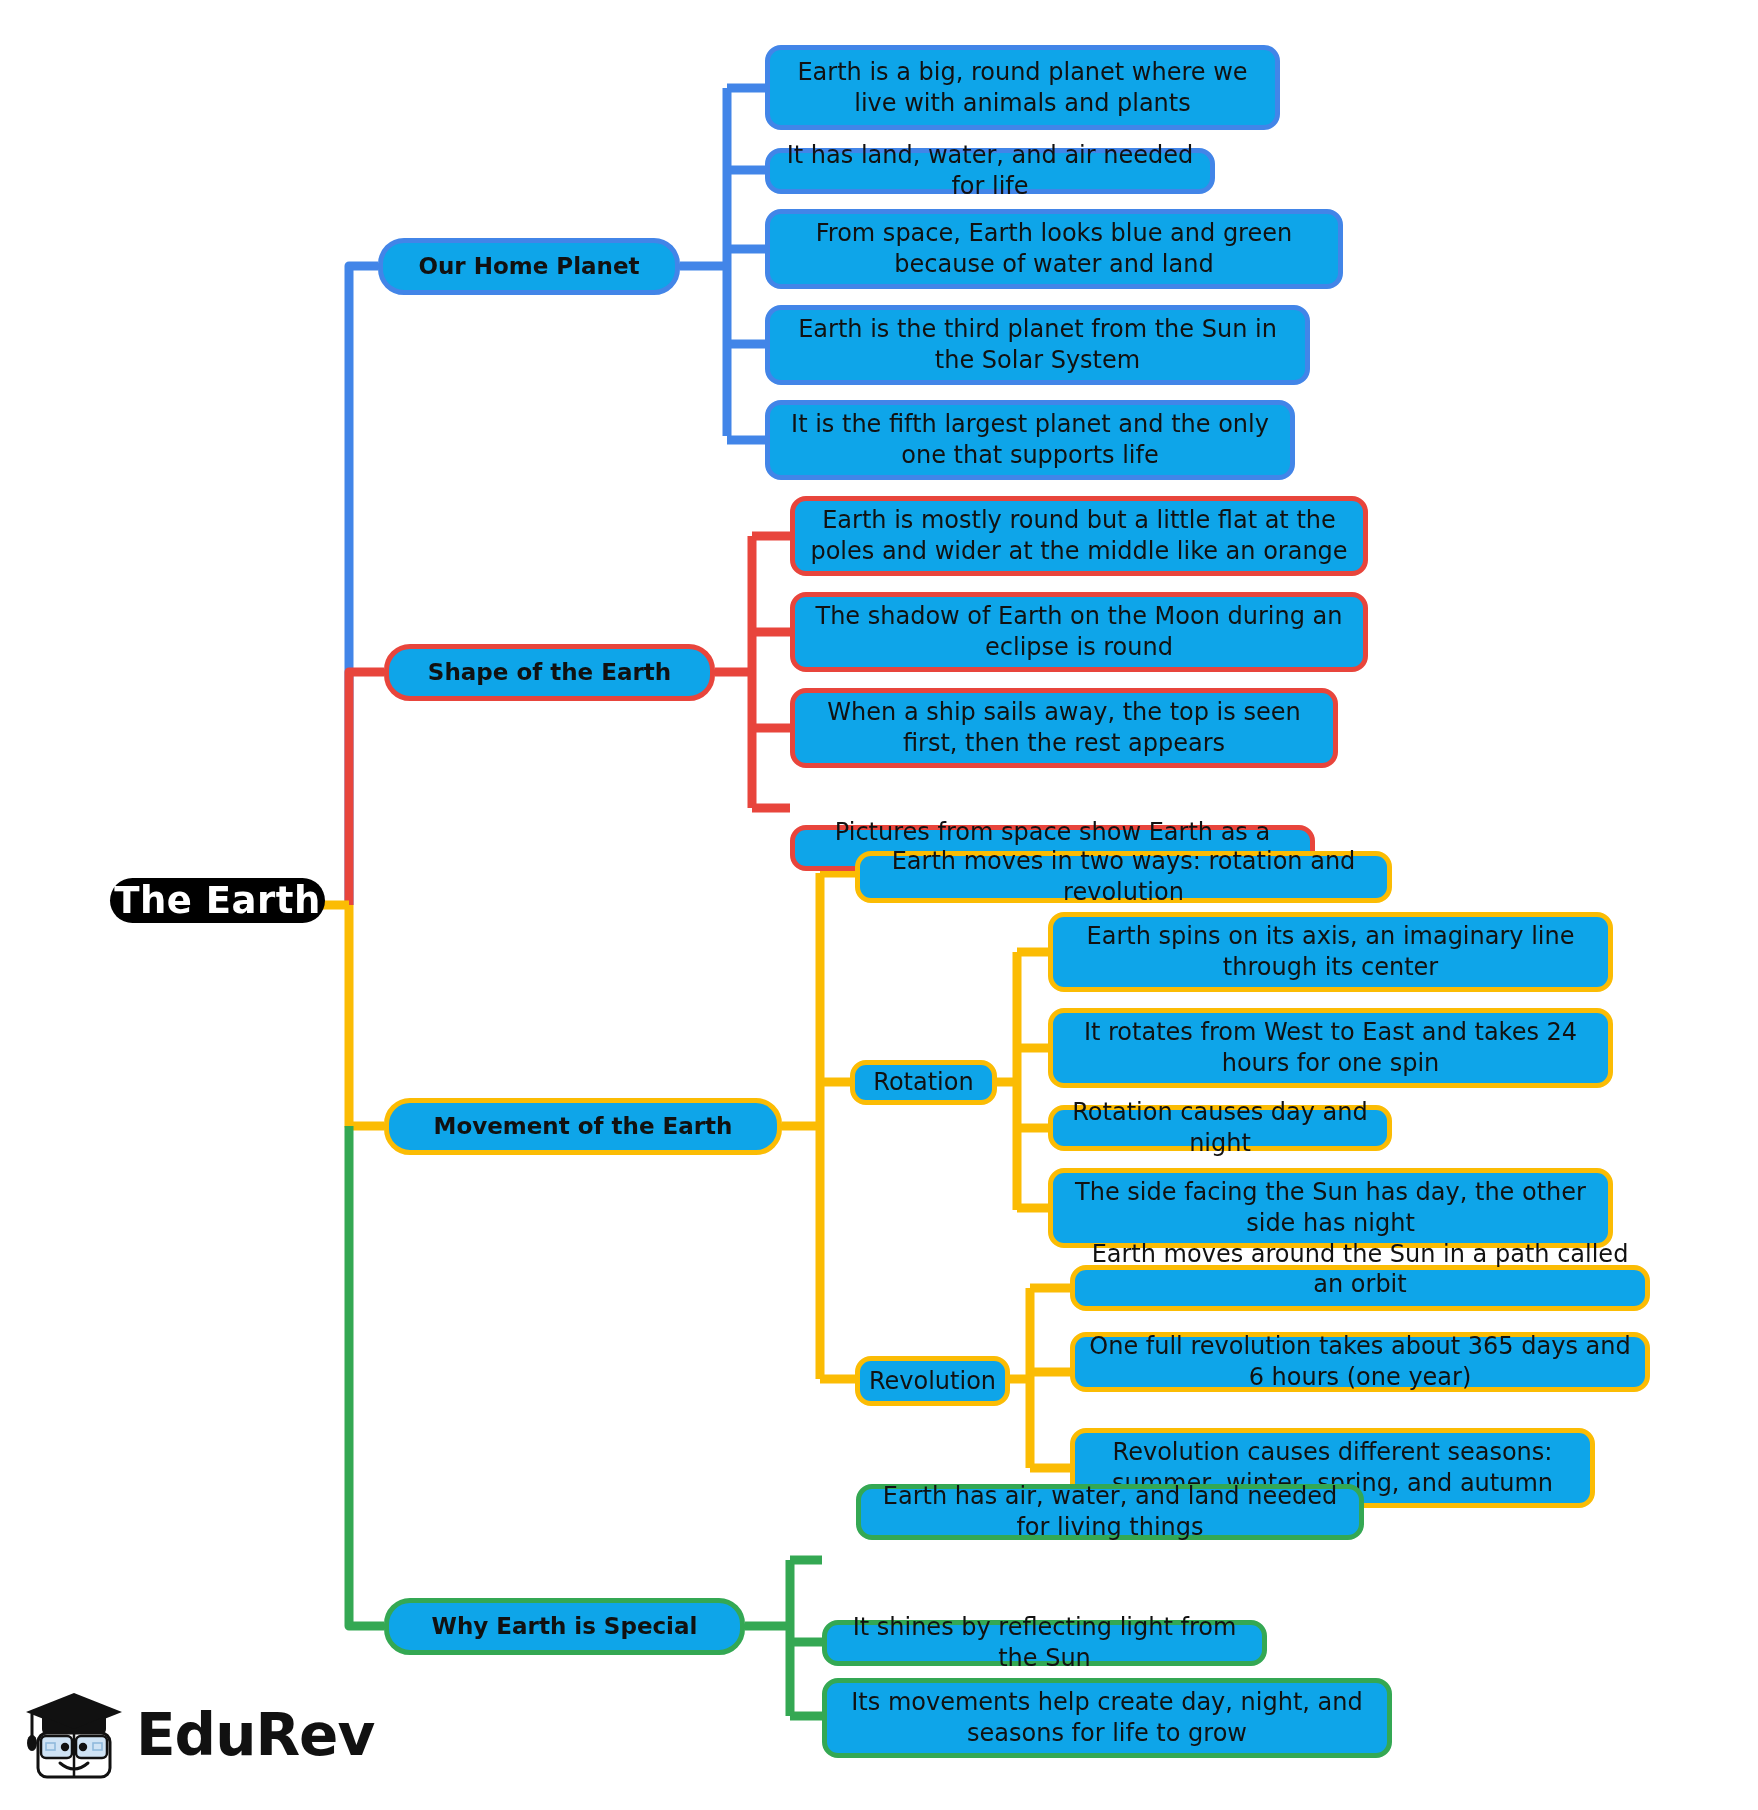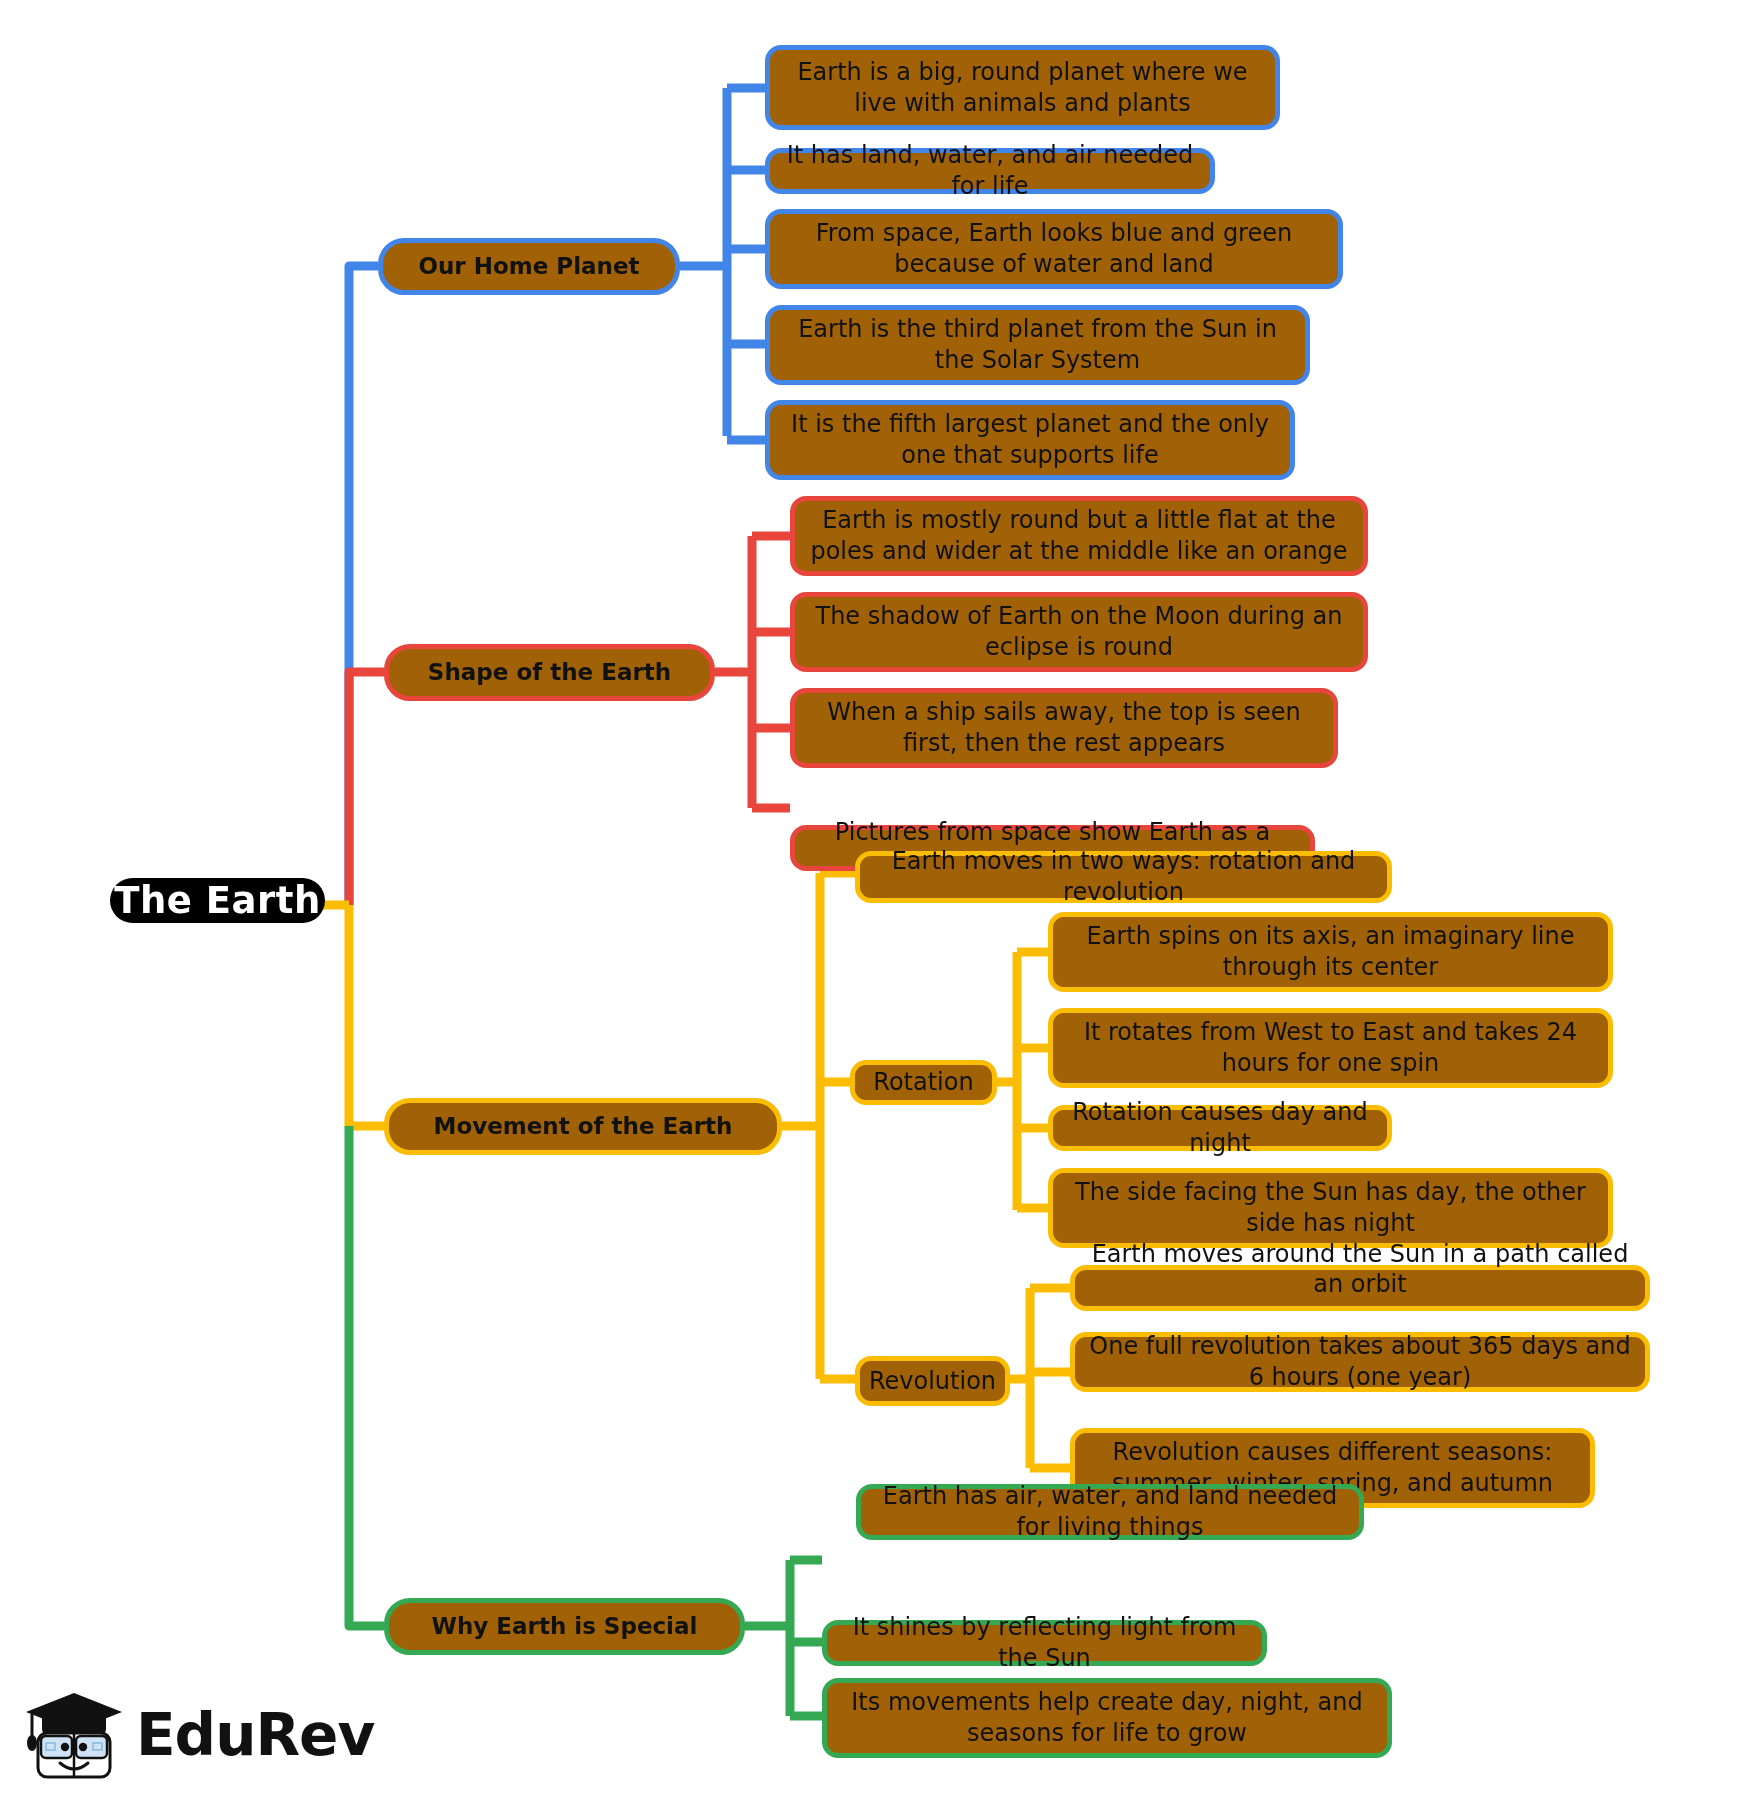--- a/index.html
+++ b/index.html
@@ -6,21 +6,21 @@
   body{
     font-family:"DejaVu Sans", sans-serif;
     width:1758px;height:1810px;position:relative;overflow:hidden;
   }
   #canvas{position:absolute;left:0;top:0;width:1758px;height:1810px;}
   svg.links{position:absolute;left:0;top:0;width:1758px;height:1810px;pointer-events:none;}
 
   .node{
     position:absolute;box-sizing:border-box;
     display:flex;align-items:center;justify-content:center;
-    text-align:center;background:#a16207;
+    text-align:center;background:#0ea5e9;
     line-height:1.28;
   }
 
   
   .root{
     background:#000000;color:#ffffff;
     border-radius:28px;
     font-size:37px;font-weight:bold;
     letter-spacing:.5px;
   }

